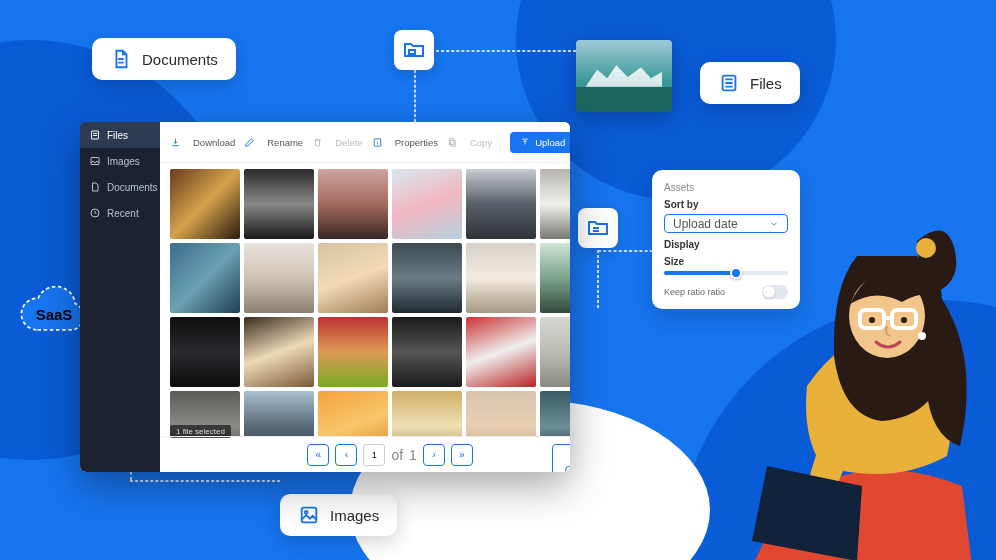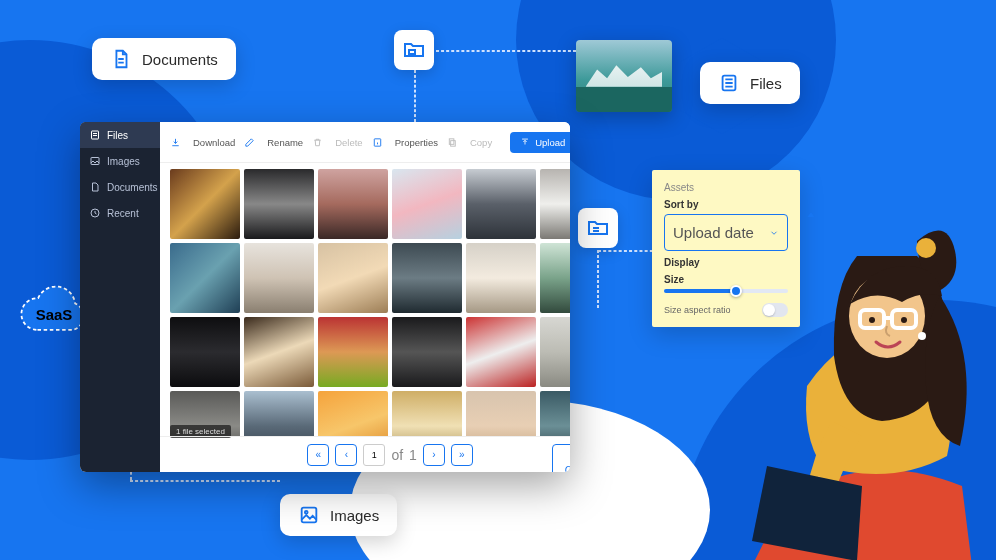--- a/index.html
+++ b/index.html
@@ -206,30 +206,30 @@
   .pager .pg-of { font-size:14px; color:#888; }
   .choose-btn {
     position:absolute; right:8px; top:7px;
     border:1px solid #1775f0; color:#1775f0; border-radius:4px;
     padding:20px 12px; font-size:10px; cursor:pointer;
   }
 
   
   .assets-panel {
     position:absolute; left:652px; top:170px;
-    width:148px; background:#fef9c3; border-radius:2px;
+    width:148px; background:#ffffff; border-radius:10px;
     box-shadow:0 8px 24px rgba(0,0,0,0.18);
     padding:12px 12px 10px; font-size:10px; color:#333;
   }
   .assets-panel .title { color:#888; font-size:10px; margin-bottom:6px; }
   .assets-panel label { display:block; font-weight:600; font-size:10px; margin:6px 0 4px; }
   .assets-panel .select {
-    border:1px solid #1775f0; border-radius:4px; height:37px;
+    border:1px solid #1775f0; border-radius:4px; height:19px;
     display:flex; align-items:center; justify-content:space-between;
-    padding:0 8px; color:#555; font-size:15px; cursor:pointer;
+    padding:0 8px; color:#555; font-size:12px; cursor:pointer;
   }
   .assets-panel .select.light { border-color:#d3ddf0; }
   .assets-panel .select svg{width:10px;height:10px;color:#1775f0;}
   .sort-ext {
     position:absolute; right:-18px; top:40px;
     width:14px; height:14px; color:#1775f0;
   }
   .sort-ext svg{width:100%;height:100%;}
   .slider-wrap { margin-top:4px; }
   .slider {
@@ -464,21 +464,21 @@
 
   <label>Size</label>
   <div class="slider-wrap">
     <div class="slider">
       <div class="fill"></div>
         <div class="knob"></div>
     </div>
   </div>
 
   <div class="aspect-row">
-    <span>Size aspect ratio</span>
+    <span>Keep ratio ratio</span>
     <div class="toggle">
         <div class="knob2"></div>
       </div>
   </div>
 </div>
 
 <div class="person">
   <svg viewBox="0 0 290 380">
 
     <path d="M70 320 Q150 260 250 300 L260 380 L40 380 Z" fill="#e0492f"></path>

